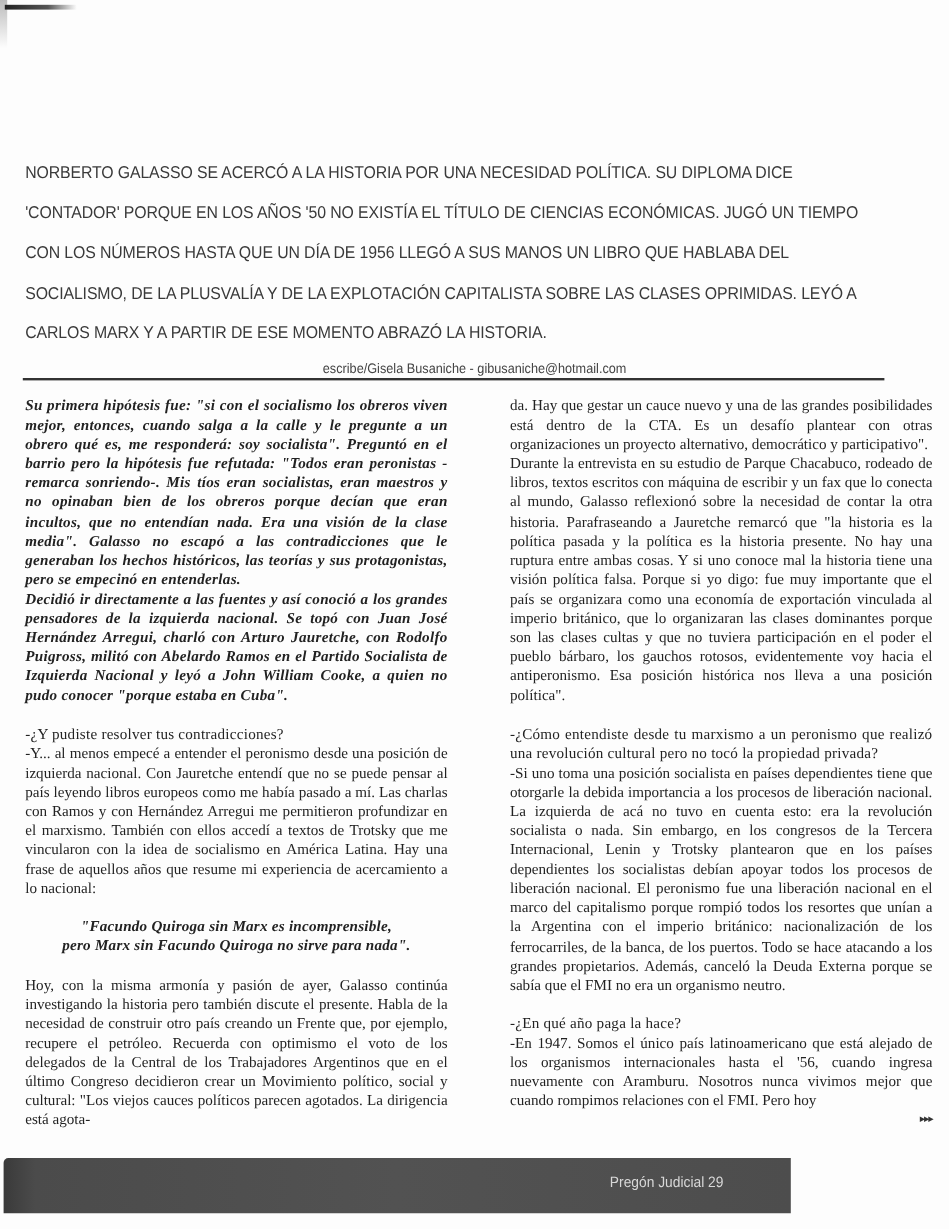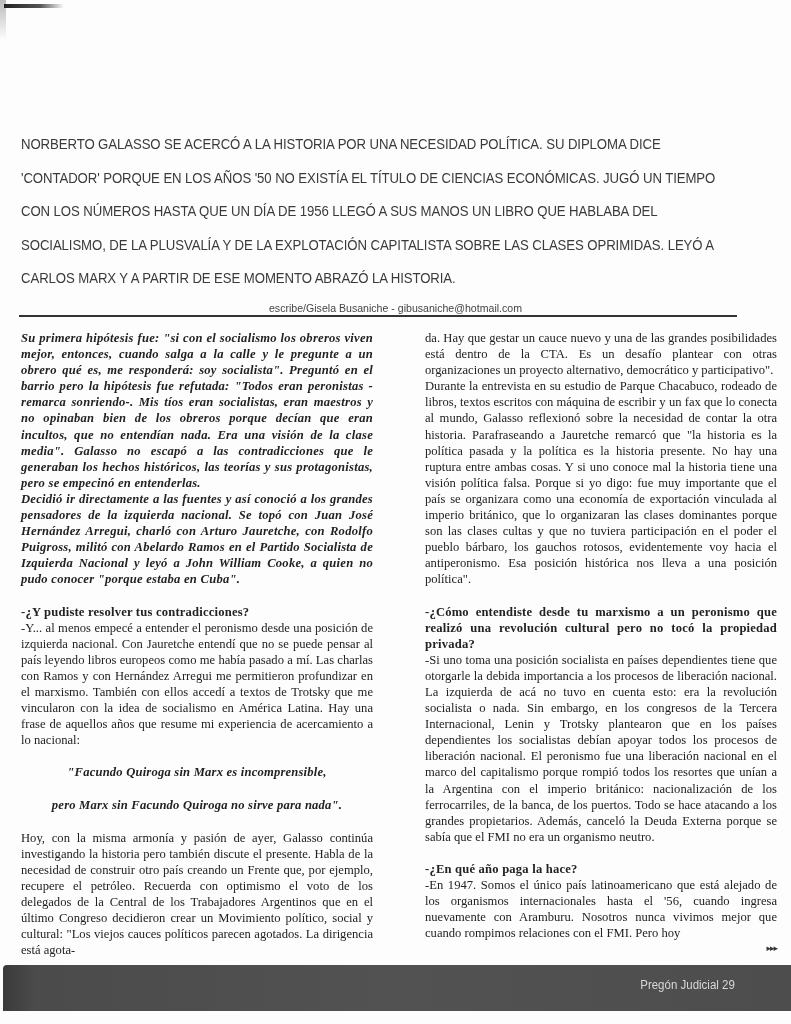--- a/index.html
+++ b/index.html
@@ -33,31 +33,31 @@
   }
   .col {
     position: absolute; top: 330px; width: 352px;
     font-family: "Liberation Serif", serif; font-size: 12.6px; line-height: 16.1px;
     color: #222; text-align: justify;
   }
   .col-left { left: 21px; }
   .col-right { left: 389px; margin-left: 36px; }
   .col p { margin: 0; }
   .bi { font-weight: bold; font-style: italic; letter-spacing: 0.25px; }
-  .q { font-weight: bold; letter-spacing: 0.2px; }
+  .q { font-weight: normal; letter-spacing: 0.2px; }
   .gap { height: 16px; }
   .quote {
     text-align: center; font-weight: bold; font-style: italic; margin: 4px 0 0 0;
     letter-spacing: 0.2px;
   }
   .arrows {
     text-align: right; font-size: 9px; letter-spacing: -1px; color: #333; margin-top: -1px;
   }
   .footer {
-    position: absolute; left: 3px; top: 965px; width: 788px; height: 46px;
+    position: absolute; left: 3px; top: 965px; width: 656px; height: 46px;
     background: linear-gradient(to right, #3a3a3a 0%, #4b4b4b 4%, #525252 50%, #4d4d4d 100%);
     border-top-left-radius: 4px;
   }
   .footer-text {
     position: absolute; right: 56px; top: 13px;
     font-family: "Liberation Sans", sans-serif; font-size: 12.5px; color: #d8d8d8;
     transform: scaleX(0.92); transform-origin: right;
   }
 </style>
 </head>
@@ -78,21 +78,21 @@
 <div class="byline-rule"></div>
 
 <div class="col col-left">
   <p class="bi">Su primera hipótesis fue: "si con el socialismo los obreros viven mejor, entonces, cuando salga a la calle y le pregunte a un obrero qué es, me responderá: soy socialista". Preguntó en el barrio pero la hipótesis fue refutada: "Todos eran peronistas -remarca sonriendo-. Mis tíos eran socialistas, eran maestros y no opinaban bien de los obreros porque decían que eran incultos, que no entendían nada. Era una visión de la clase media". Galasso no escapó a las contradicciones que le generaban los hechos históricos, las teorías y sus protagonistas, pero se empecinó en entenderlas.</p>
   <p class="bi">Decidió ir directamente a las fuentes y así conoció a los grandes pensadores de la izquierda nacional. Se topó con Juan José Hernández Arregui, charló con Arturo Jauretche, con Rodolfo Puigross, militó con Abelardo Ramos en el Partido Socialista de Izquierda Nacional y leyó a John William Cooke, a quien no pudo conocer "porque estaba en Cuba".</p>
   <div class="gap"></div>
   <p class="q">-¿Y pudiste resolver tus contradicciones?</p>
   <p>-Y... al menos empecé a entender el peronismo desde una posición de izquierda nacional. Con Jauretche entendí que no se puede pensar al país leyendo libros europeos como me había pasado a mí. Las charlas con Ramos y con Hernández Arregui me permitieron profundizar en el marxismo. También con ellos accedí a textos de Trotsky que me vincularon con la idea de socialismo en América Latina. Hay una frase de aquellos años que resume mi experiencia de acercamiento a lo nacional:</p>
   <div class="gap"></div>
   <p class="quote">"Facundo Quiroga sin Marx es incomprensible,</p>
-  <p class="quote" style="margin-top:17px">pero Marx sin Facundo Quiroga no sirve para nada".</p>
+  <p class="quote" style="margin-top:0">pero Marx sin Facundo Quiroga no sirve para nada".</p>
   <div class="gap"></div>
   <p>Hoy, con la misma armonía y pasión de ayer, Galasso continúa investigando la historia pero también discute el presente. Habla de la necesidad de construir otro país creando un Frente que, por ejemplo, recupere el petróleo. Recuerda con optimismo el voto de los delegados de la Central de los Trabajadores Argentinos que en el último Congreso decidieron crear un Movimiento político, social y cultural: "Los viejos cauces políticos parecen agotados. La dirigencia está agota-</p>
 </div>
 
 <div class="col col-right">
   <p>da. Hay que gestar un cauce nuevo y una de las grandes posibilidades está dentro de la CTA. Es un desafío plantear con otras organizaciones un proyecto alternativo, democrático y participativo".</p>
   <p>Durante la entrevista en su estudio de Parque Chacabuco, rodeado de libros, textos escritos con máquina de escribir y un fax que lo conecta al mundo, Galasso reflexionó sobre la necesidad de contar la otra historia. Parafraseando a Jauretche remarcó que "la historia es la política pasada y la política es la historia presente. No hay una ruptura entre ambas cosas. Y si uno conoce mal la historia tiene una visión política falsa. Porque si yo digo: fue muy importante que el país se organizara como una economía de exportación vinculada al imperio británico, que lo organizaran las clases dominantes porque son las clases cultas y que no tuviera participación en el poder el pueblo bárbaro, los gauchos rotosos, evidentemente voy hacia el antiperonismo. Esa posición histórica nos lleva a una posición política".</p>
   <div class="gap"></div>
   <p class="q">-¿Cómo entendiste desde tu marxismo a un peronismo que realizó una revolución cultural pero no tocó la propiedad privada?</p>
   <p>-Si uno toma una posición socialista en países dependientes tiene que otorgarle la debida importancia a los procesos de liberación nacional. La izquierda de acá no tuvo en cuenta esto: era la revolución socialista o nada. Sin embargo, en los congresos de la Tercera Internacional, Lenin y Trotsky plantearon que en los países dependientes los socialistas debían apoyar todos los procesos de liberación nacional. El peronismo fue una liberación nacional en el marco del capitalismo porque rompió todos los resortes que unían a la Argentina con el imperio británico: nacionalización de los ferrocarriles, de la banca, de los puertos. Todo se hace atacando a los grandes propietarios. Además, canceló la Deuda Externa porque se sabía que el FMI no era un organismo neutro.</p>

